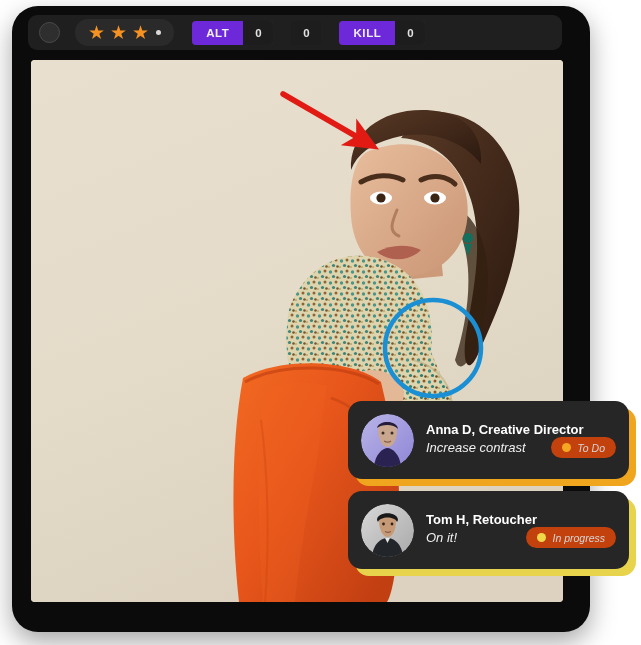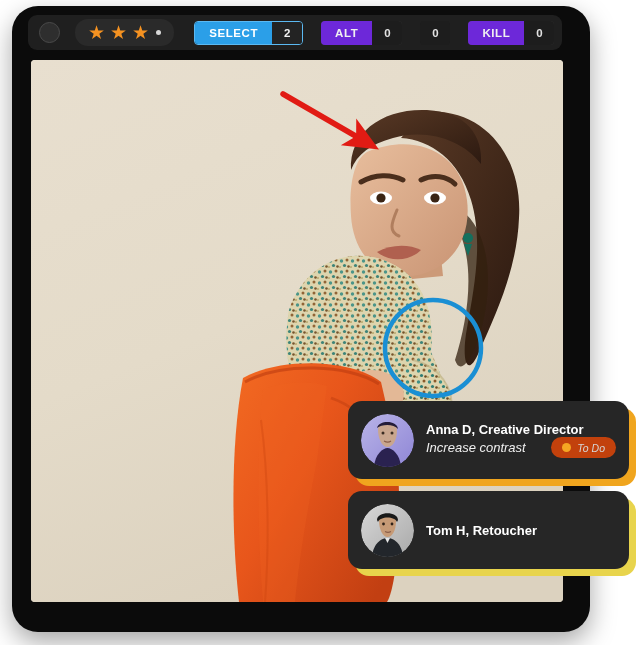--- a/index.html
+++ b/index.html
@@ -222,24 +222,20 @@
 
     <div class="toolbar-dot-btn"></div>
 
     <div class="rating-pill">
       <span class="star">★</span>
       <span class="star">★</span>
       <span class="star">★</span>
       <span class="rating-dot"></span>
     </div>
 
-    <div class="seg select">
-      <span class="seg-label">SELECT</span>
-      <span class="seg-count">2</span>
-    </div>
 
     <div class="seg plain">
       <span class="seg-label">ALT</span>
       <span class="seg-count">0</span>
     </div>
 
     <div class="seg plain">
       <span class="seg-count">0</span>
     </div>
 
@@ -397,16 +393,23 @@
         <path d="M16 16 C16 7 37 7 37 16 L36 18 C34 12 19 12 17 18 Z" fill="#191919"></path>
         <path d="M11 53 C12 39 21 34 26.5 34 C32 34 41 39 42 53 Z" fill="#22262B"></path>
         <path d="M24 34 L26.5 39 L29 34 Z" fill="#E6E6E6"></path>
         <circle cx="22.5" cy="20" r="1.4" fill="#2E2118"></circle>
         <circle cx="31" cy="20" r="1.4" fill="#2E2118"></circle>
         <path d="M24 27.5 C26 28.6 28 28.6 30 27.5" stroke="#8A5E4A" stroke-width="1.1" fill="none"></path>
       </svg>
     </div>
     <div class="card-body">
       <div class="card-author">Tom H, Retoucher</div>
+      <div class="card-row">
+        <div class="card-msg">On it!</div>
+        <div class="status-pill">
+          <span class="status-dot" style="background:#F0D74A"></span>
+          <span class="status-text">In progress</span>
+        </div>
+      </div>
     </div>
   </div>
 
 </div>
 
 </body></html>

